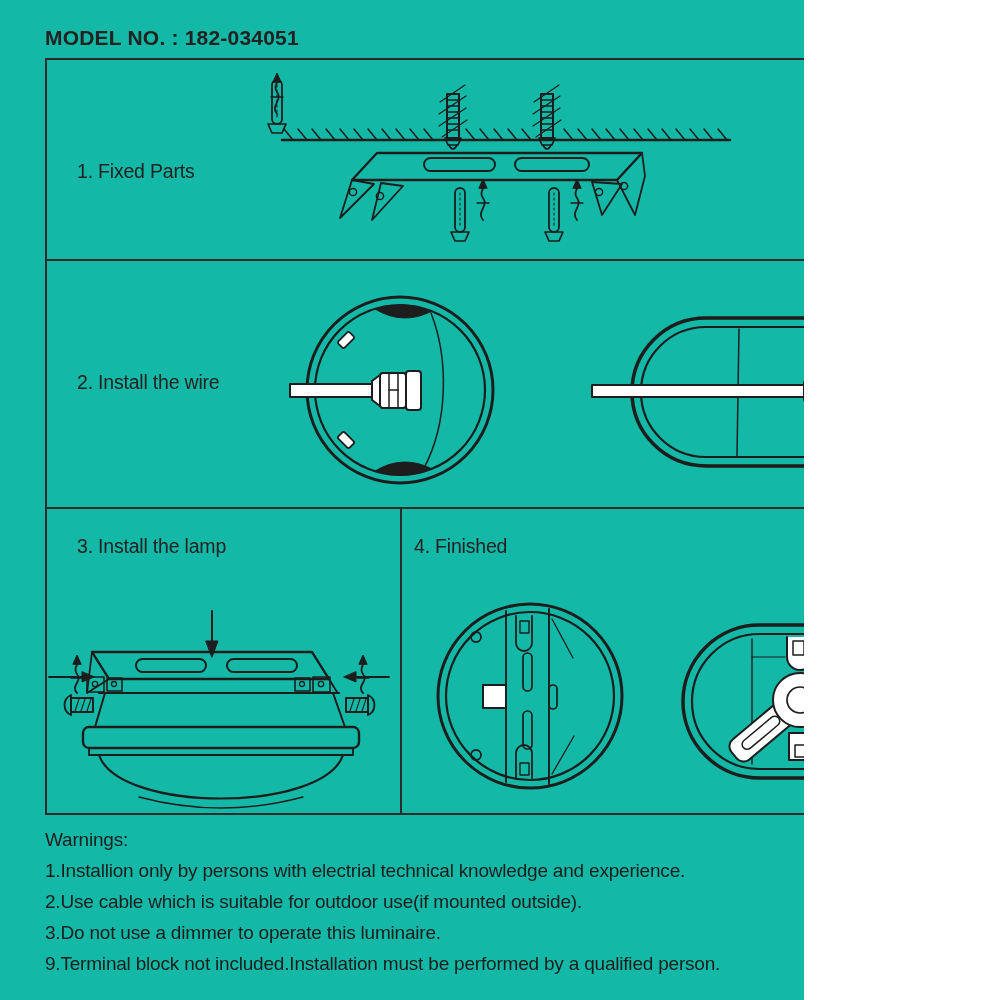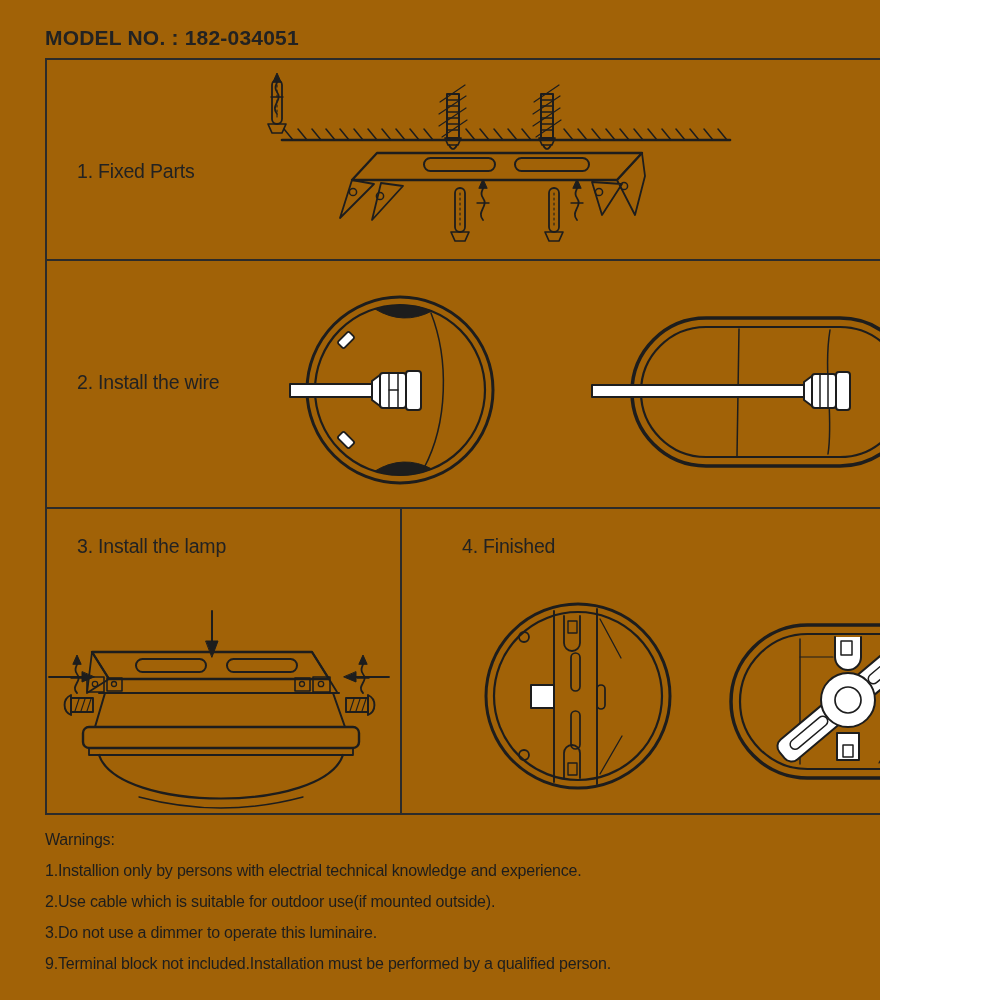--- a/index.html
+++ b/index.html
@@ -1,38 +1,38 @@
 <!DOCTYPE html>
 <html><head>
 <meta charset="utf-8">
 <style>
   html,body{margin:0;padding:0;background:#ffffff;}
   .sheet{
-    position:relative;width:880px;height:1000px;background:#a16207;
+    position:relative;width:804px;height:1000px;background:#14b8a6;
     font-family:"Liberation Sans",sans-serif;color:#1d1d1d;overflow:hidden;
   }
   .title{
     position:absolute;left:45px;top:26px;font-size:21px;font-weight:600;
     letter-spacing:0.2px;color:#222;
   }
   .grid{
     position:absolute;left:45px;top:58px;width:911px;height:757px;
     border:2px solid #2b2b2b;display:flex;flex-direction:column;box-sizing:border-box;
   }
   .row1{height:185px;border-bottom:2px solid #2b2b2b;position:relative;box-sizing:border-box;margin-top:16px;}
   .row2{height:234px;border-bottom:2px solid #2b2b2b;position:relative;box-sizing:border-box;margin-top:14px;}
-  .row3{flex:1;display:flex;position:relative;gap:48px;}
+  .row3{flex:1;display:flex;position:relative;}
   .col1{width:355px;border-right:2px solid #2b2b2b;position:relative;box-sizing:border-box;}
   .col2{flex:1;position:relative;}
   .step-label{position:absolute;font-size:19.5px;letter-spacing:-0.2px;color:#222;white-space:nowrap;}
   .lbl1{left:30px;top:84px;}
   .lbl2{left:30px;top:96px;}
   .lbl3{left:30px;top:26px;}
   .lbl4{left:12px;top:26px;}
-  .warnings{position:absolute;left:45px;top:824px;width:930px;font-size:16px;letter-spacing:-0.2px;}
+  .warnings{position:absolute;left:45px;top:824px;width:930px;font-size:19px;letter-spacing:-0.2px;}
   .warnings div{line-height:31px;white-space:nowrap;}
   svg{position:absolute;overflow:visible;}
   svg *{vector-effect:none;}
 </style>
 </head>
 <body>
 
 <div class="sheet">
 
   <div class="title">MODEL NO. : 182-034051</div>

